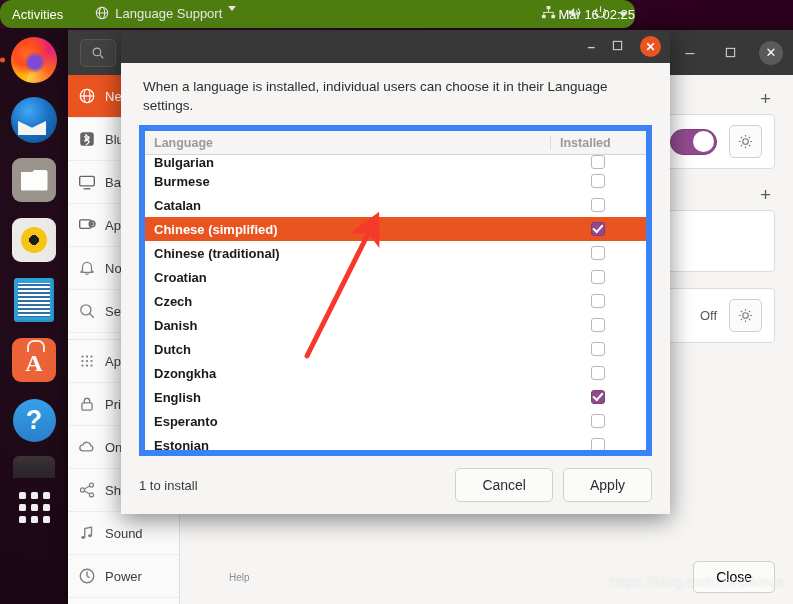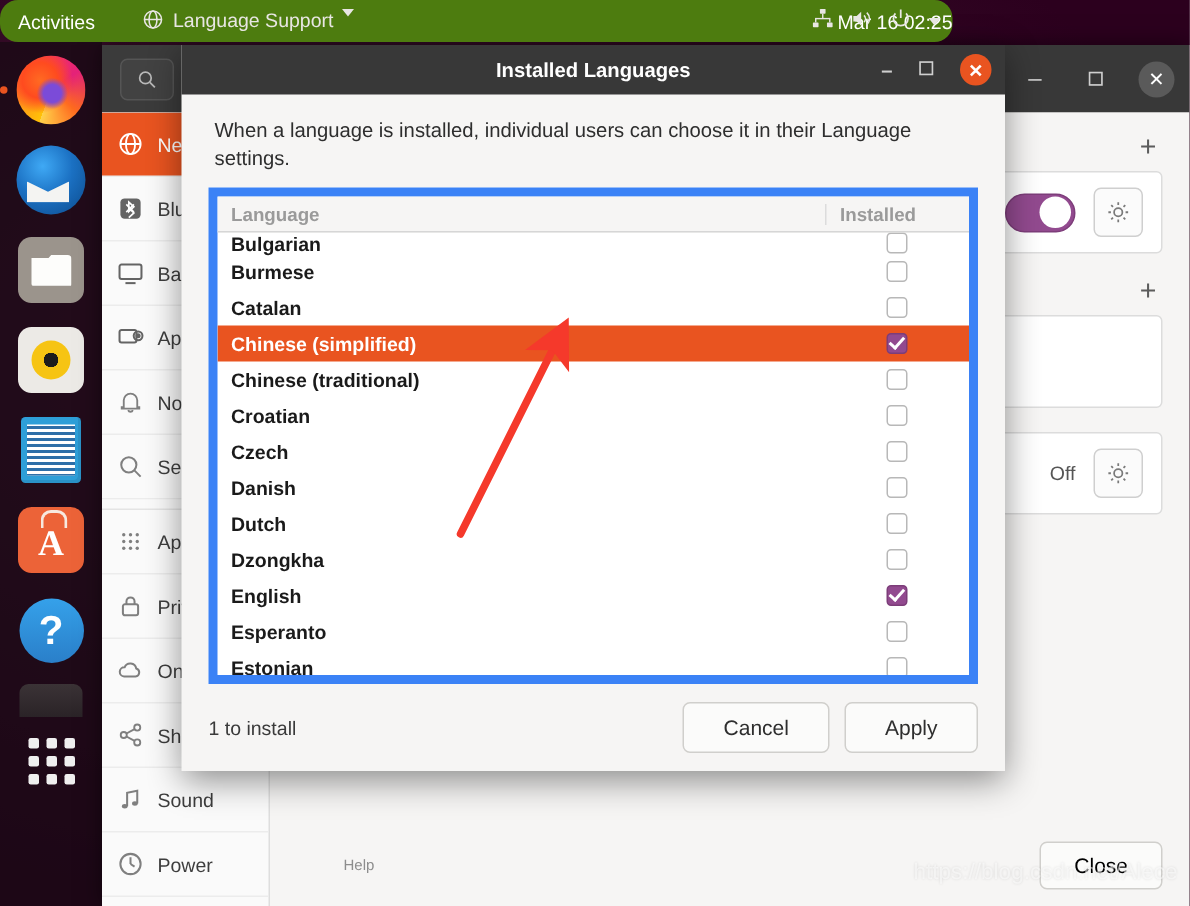--- a/index.html
+++ b/index.html
@@ -562,21 +562,20 @@
         <div class="settings-foot">
           <span class="flat-btn">Help</span>
           <span class="close-btn">Close</span>
         </div>
       </div>
     </div>
   </div>
 
   <div class="dialog">
     <div class="dlg-title">
-      <span>Installed Languages</span>
       <div class="dlg-ctrls">
         <span>–</span>
         <span>
           <svg width="11" height="11" viewBox="0 0 12 12" fill="none" stroke="#cfcfcf" stroke-width="1.2">
             <rect x="1.5" y="1.5" width="9" height="9"></rect>
           </svg>
         </span>
         <span class="dlg-close">✕</span>
       </div>
     </div>

